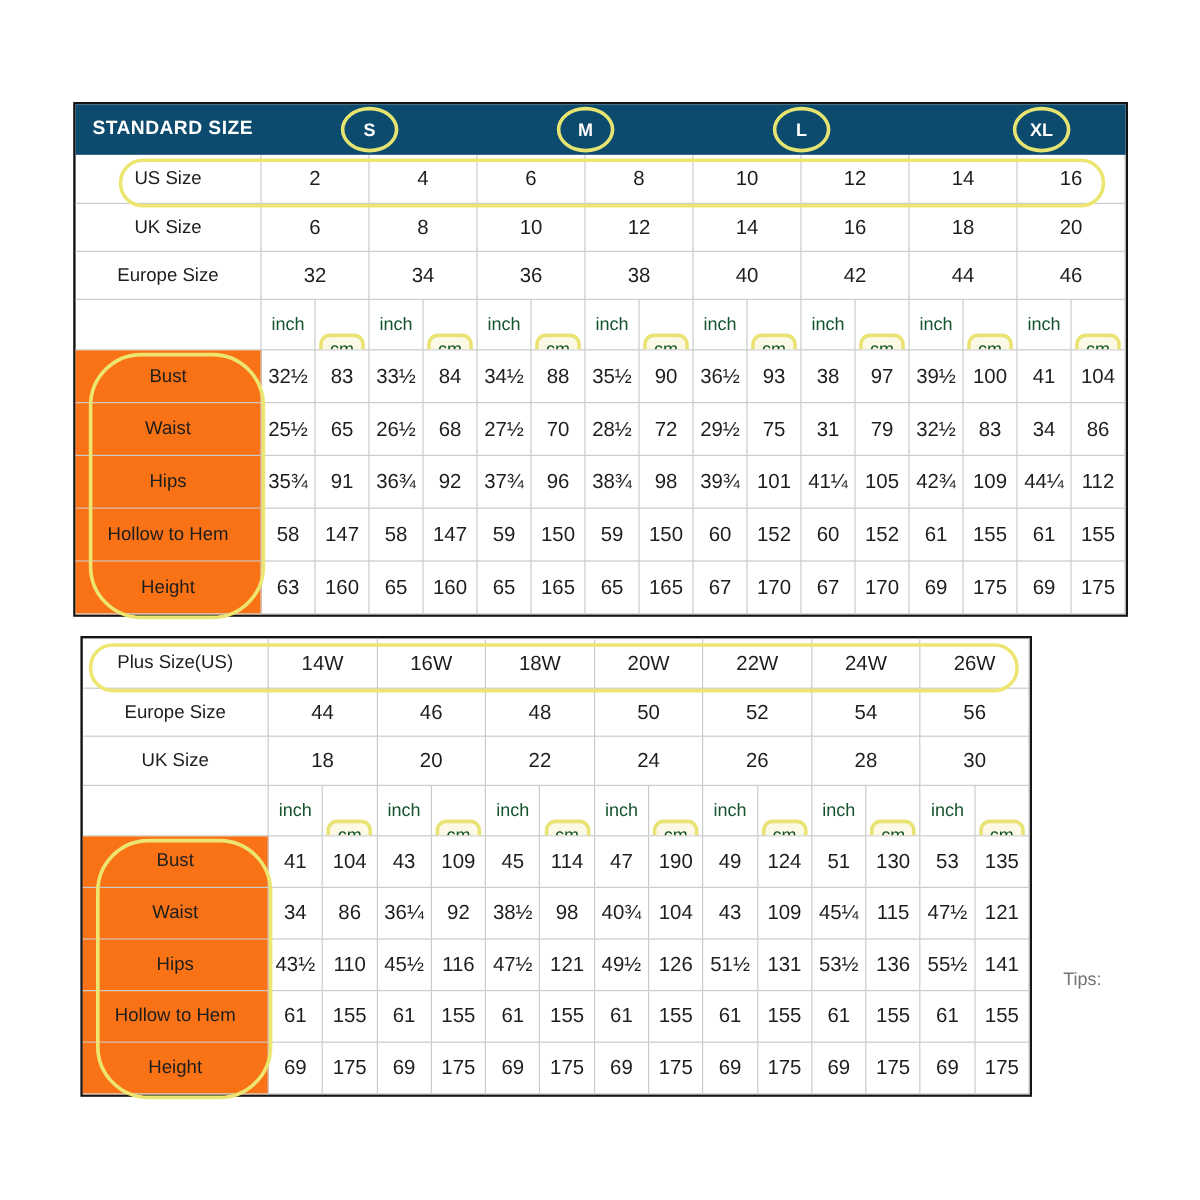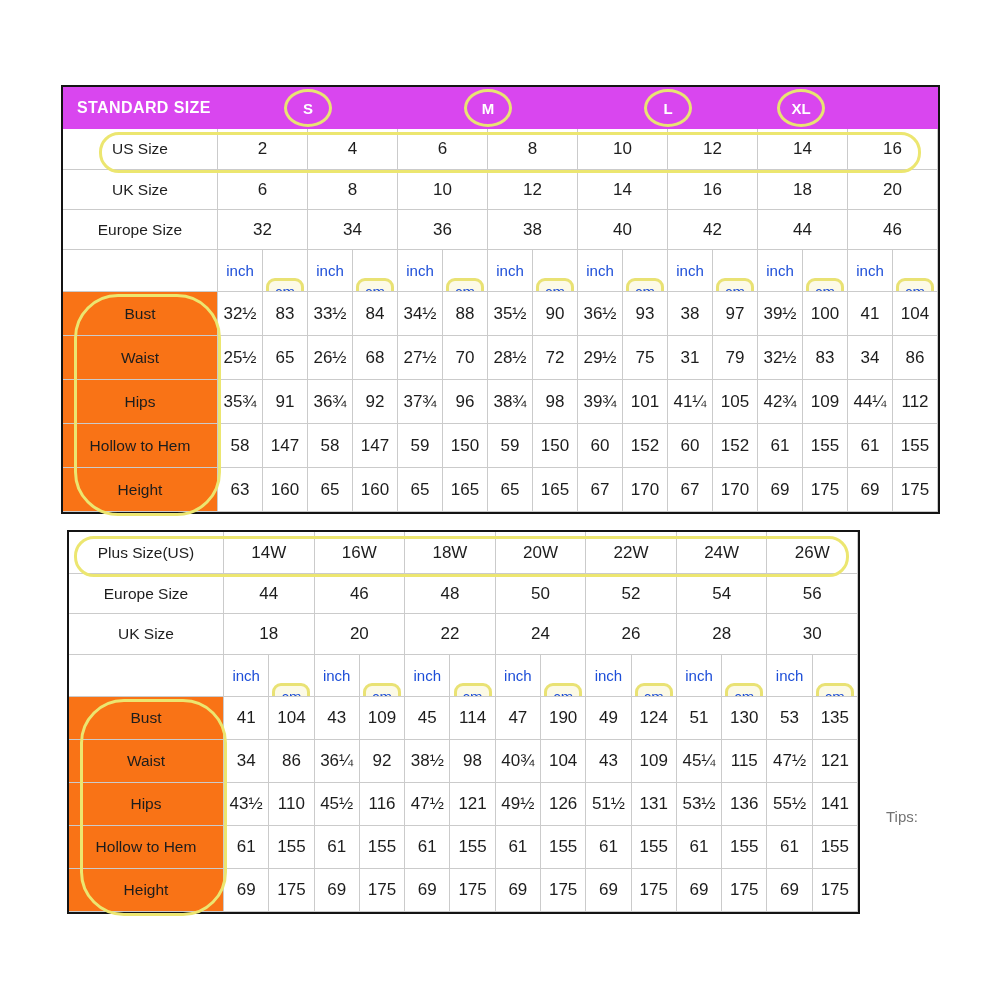--- a/index.html
+++ b/index.html
@@ -6,45 +6,45 @@
   .canvas{
     position:relative;width:1000px;height:1000px;background:#ffffff;overflow:hidden;
     font-family:"Liberation Sans","DejaVu Sans",sans-serif;color:#1d1d1d;
   }
   .table-wrap{position:absolute;box-sizing:border-box;border:2px solid #141414;background:#ffffff;}
   .standard{left:61px;top:85px;width:879px;}
   .plus{left:67px;top:530px;width:793px;}
 
   
   .black-header{
-    position:relative;height:42px;background:#d946ef;display:flex;align-items:center;
+    position:relative;height:42px;background:#0c4a6e;display:flex;align-items:center;
     color:#ffffff;font-weight:bold;font-size:16px;letter-spacing:.4px;padding-left:14px;
     box-sizing:border-box;
   }
   .size-badge{
     position:absolute;top:21px;transform:translate(-50%,-50%);
     width:42px;height:32px;border:3px solid #e8e472;border-radius:50%;
     display:flex;align-items:center;justify-content:center;
     color:#ffffff;font-weight:bold;font-size:15px;letter-spacing:0;
   }
-  .badge-0{left:245px;} .badge-1{left:425px;} .badge-2{left:605px;} .badge-3{left:738px;}
+  .badge-0{left:245px;} .badge-1{left:425px;} .badge-2{left:605px;} .badge-3{left:805px;}
 
   
   .grid{display:grid;}
   .standard-grid{grid-template-columns:155px repeat(16,1fr);grid-template-rows:41px 40px 40px 42px repeat(5,44px);}
   .plus-grid{grid-template-columns:155px repeat(14,1fr);grid-template-rows:42px 40px 41px 42px repeat(5,43px);}
   .cell{
     display:flex;align-items:center;justify-content:center;
     border-right:1px solid #cbcbcb;border-bottom:1px solid #cbcbcb;
     font-size:17px;box-sizing:border-box;overflow:hidden;white-space:nowrap;
   }
   .cell.bold{font-weight:normal;font-size:15.5px;}
   .cell.gray{background:#f97316;}
   .cell.span2{grid-column:span 2;}
-  .cell.unit{font-size:15px;color:#1d4ed8;}
+  .cell.unit{font-size:15px;color:#14532d;}
   .cm-hl{
     display:inline-flex;align-items:center;justify-content:center;
     padding:2px 6px;border:3px solid #e9e274;border-radius:9px;background:#fcfae6;margin-top:41px;
   }
 
   
   .row-oval{
     position:absolute;border:3px solid #ece670;border-radius:20px;
     pointer-events:none;z-index:5;
   }

